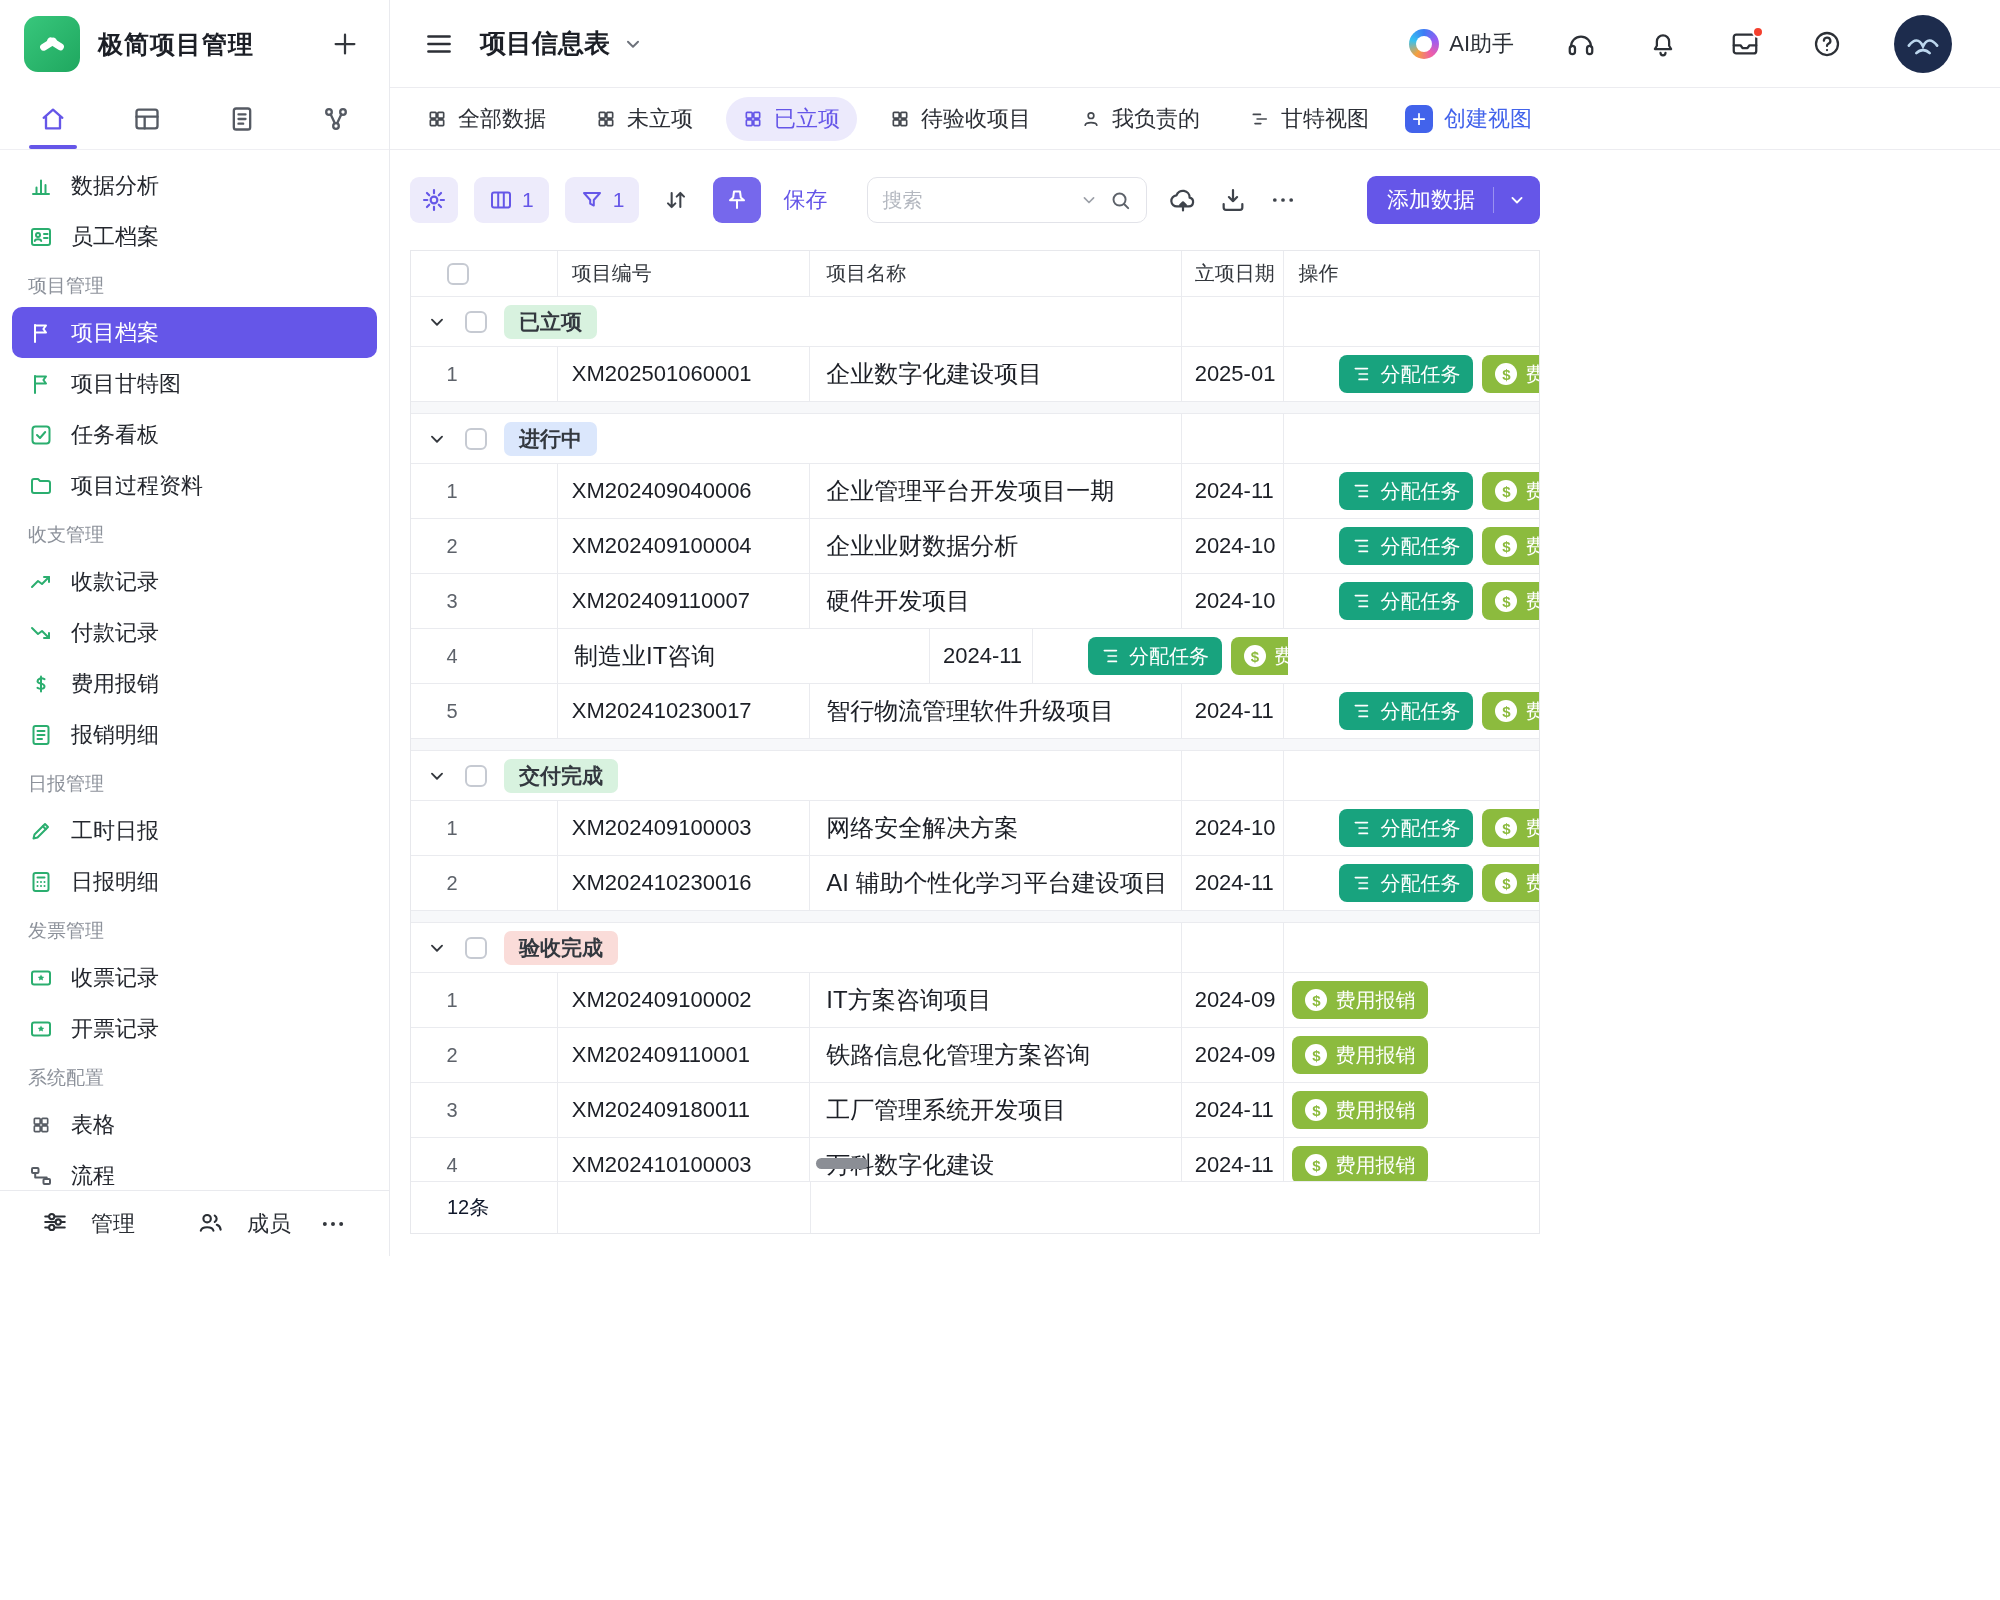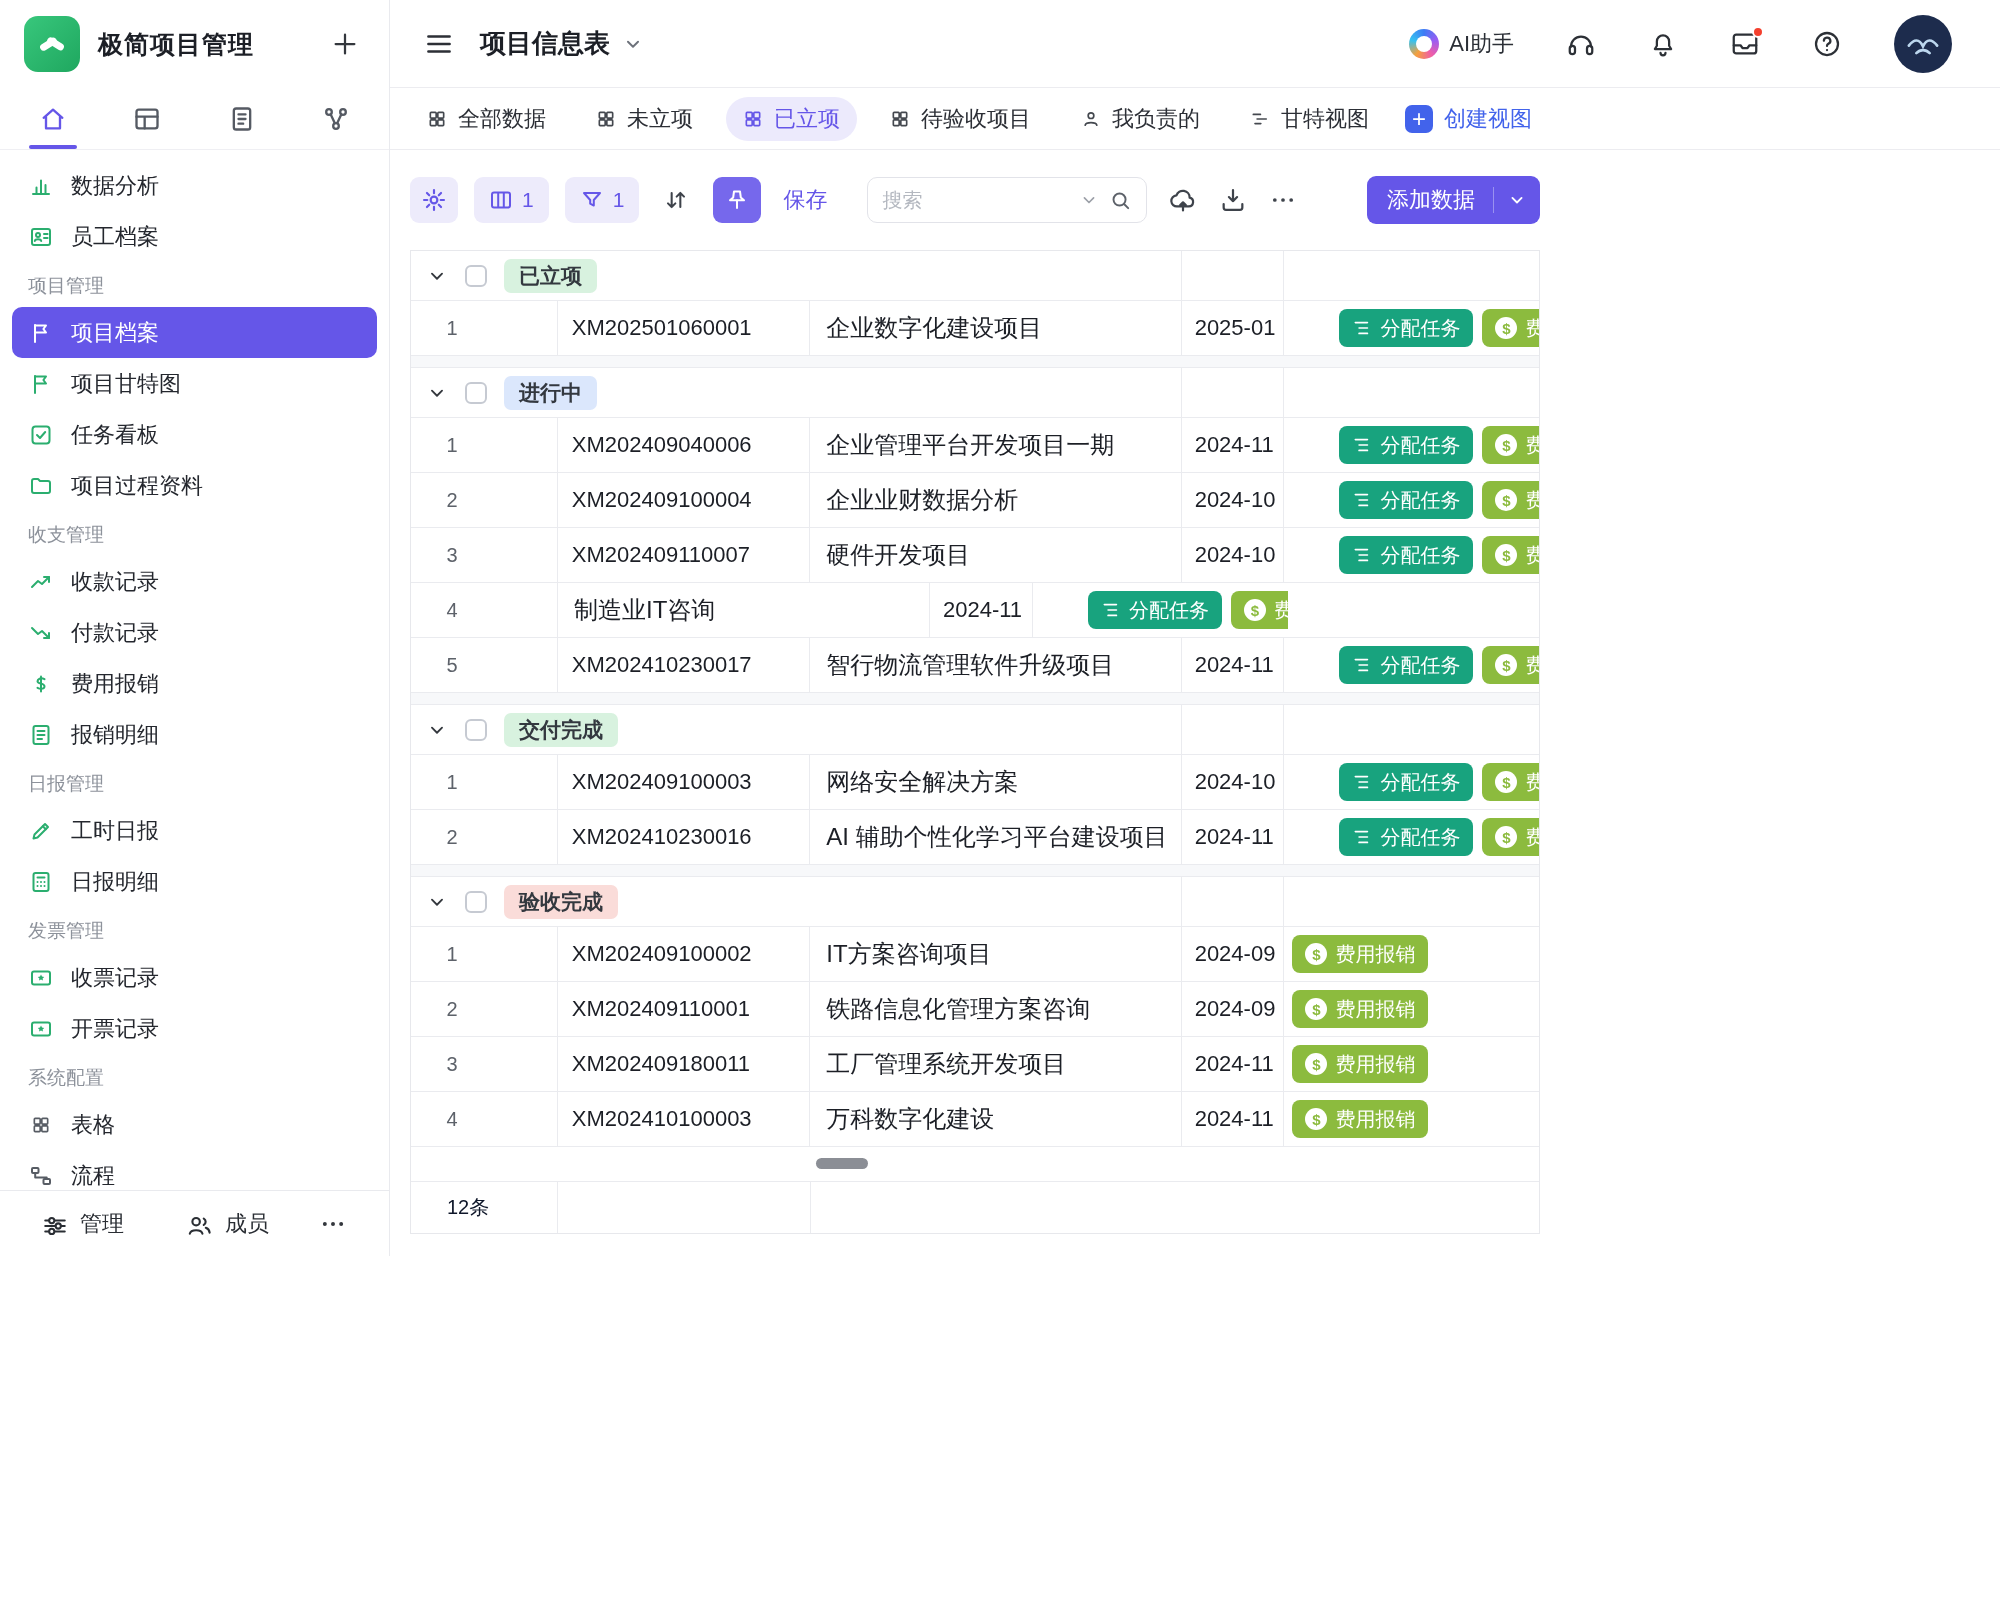--- a/index.html
+++ b/index.html
@@ -19,21 +19,21 @@
   .nav-tab.active { color:#6556e8; }
   .nav-tab.active::after { content:""; position:absolute; left:7px; right:7px; bottom:0; height:4px; border-radius:2px; background:#6556e8; }
   .menu { flex:1; overflow:hidden; padding:10px 12px 0; }
   .menu-section { height:45px; display:flex; align-items:flex-end; padding:0 16px 8px; font-size:19px; color:#8d929b; }
   .menu-item { height:51px; display:flex; align-items:center; gap:17px; padding:0 16px; border-radius:10px; font-size:22px; color:#24272e; cursor:pointer; }
   .menu-item.active { background:#6556e8; color:#fff; }
   .mi-icon { width:26px; height:26px; color:#2bae6f; display:flex; align-items:center; justify-content:center; flex:none; font-weight:700; }
   .mi-icon.gray { color:#575c64; }
   .menu-item.active .mi-icon { color:#fff; }
   .side-foot { height:66px; border-top:1px solid #e9eaee; display:flex; align-items:center; padding:0 42px; gap:22px; font-size:22px; color:#2a2e34; }
-  .foot-btn { display:flex; align-items:flex-end; gap:12px; cursor:pointer; }
+  .foot-btn { display:flex; align-items:flex-start; gap:23px; cursor:pointer; }
   .foot-btn + .foot-btn { margin-left:40px; }
   .foot-more { margin-left:auto; color:#33373d; cursor:pointer; }
 
   
   .main { flex:1; display:flex; flex-direction:column; min-width:0; }
   .main-head { height:88px; border-bottom:1px solid #ececf0; display:flex; align-items:center; padding:0 48px 0 34px; }
   .burger { color:#2c2f36; cursor:pointer; }
   .doc-title-wrap { display:flex; align-items:center; gap:12px; margin-left:26px; cursor:pointer; }
   .doc-title { font-size:26px; font-weight:700; }
   .t-caret { color:#6d727b; }
@@ -550,20 +550,29 @@
         <span class="add-caret">
           <svg viewBox="0 0 24 24" width="20" height="20" fill="none" stroke="#fff" stroke-width="2.2" stroke-linecap="round" stroke-linejoin="round">
               <path d="M6.5 9.5l5.5 5.5 5.5-5.5"></path>
             </svg>
         </span>
       </div>
     </div>
 
     <div class="table-wrap">
       <div class="tbl-viewport">
+        <div class="trow hrow">
+          <div class="cell c1">
+              <span class="cbx"></span>
+            </div>
+          <div class="cell c2">项目编号</div>
+          <div class="cell c3">项目名称</div>
+          <div class="cell c4">立项日期</div>
+          <div class="cell c5" style="padding-left:14px;font-size:20px;">操作</div>
+        </div>
         <div>
             <div class="trow grow">
               <div class="cell cmerge">
                 <span class="chev">
                   <svg viewBox="0 0 24 24" width="22" height="22" fill="none" stroke="currentColor" stroke-width="2" stroke-linecap="round" stroke-linejoin="round">
                     <path d="M6.5 9.5l5.5 5.5 5.5-5.5"></path>
                   </svg>
                 </span>
                 <span class="cbx"></span>
                 <span class="badge green">已立项</span>

